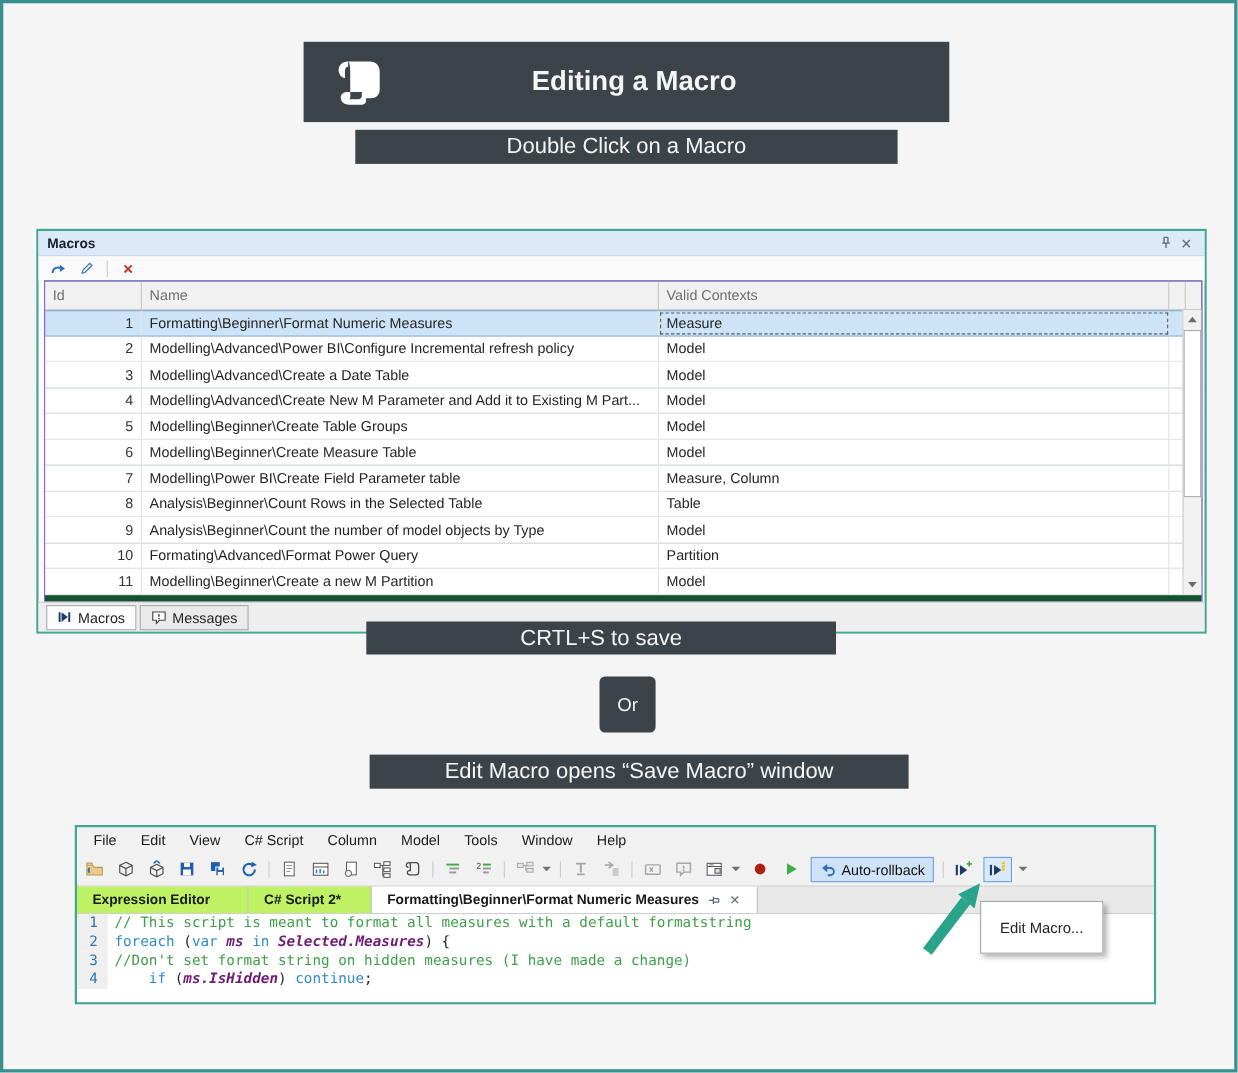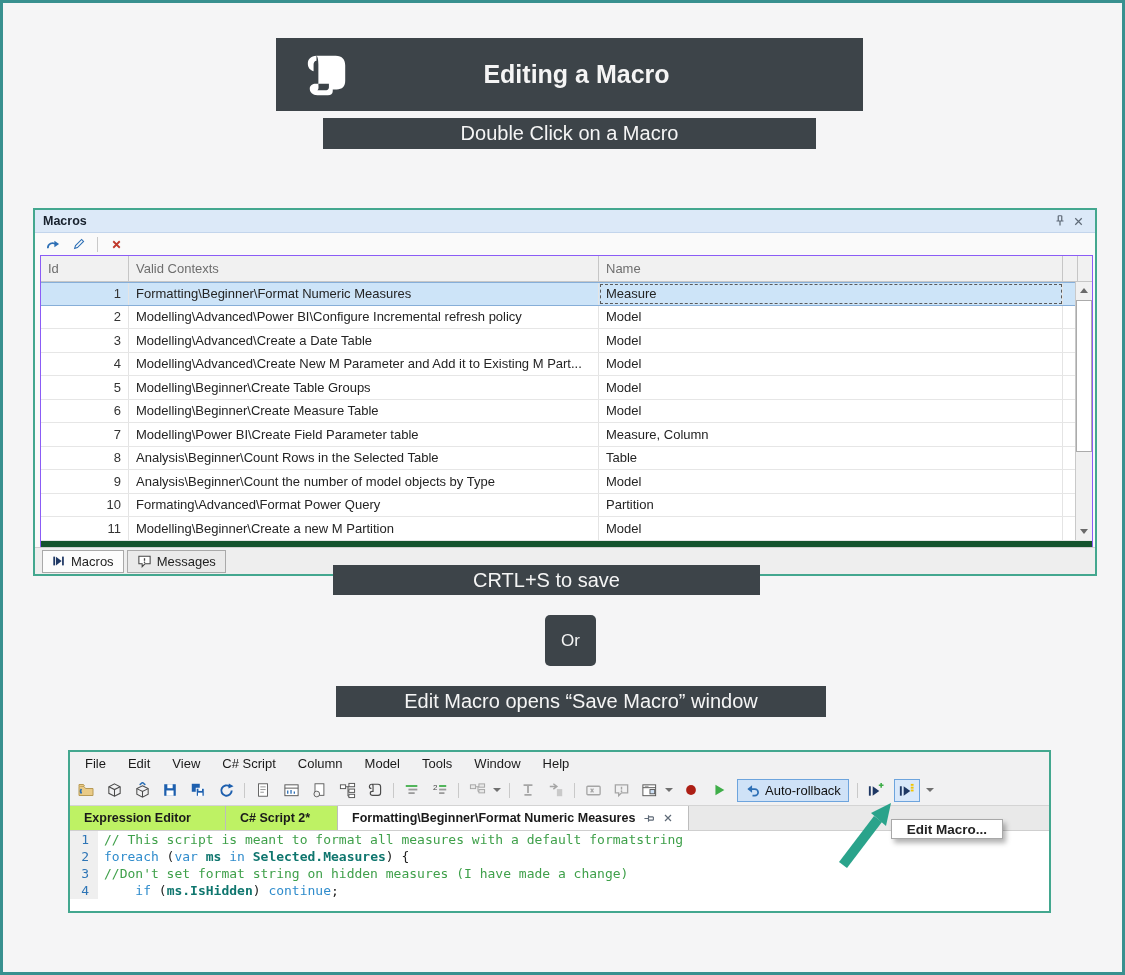--- a/index.html
+++ b/index.html
@@ -60,28 +60,28 @@
   .etab.t1 { width:156px; } .etab.t2 { width:112px; }
   .etab.active { background:#ffffff; gap:7px; }
 
   .code { position:absolute; left:0; right:0; top:78px; bottom:0; background:#fff; border-top:1px solid #cfcfcf; overflow:hidden;
           font-family:"DejaVu Sans Mono", monospace; font-size:13px; }
   .cline { display:flex; height:17px; line-height:17px; }
   .lnum { width:28px; flex:0 0 auto; text-align:right; padding-right:9px; color:#2e75b6; background:#efefef; }
   .ctext { white-space:pre; padding-left:6px; }
   .seg.comment { color:#3fa04a; }
   .seg.kw { color:#2f8ccc; }
-  .seg.b { color:#0f766e; font-weight:bold; }
+  .seg.b { color:#701a75; font-weight:bold;font-style:italic; }
   .seg.p { color:#222; }
 
   
   .arrow-overlay { position:absolute; left:826px; top:792px; z-index:5; }
-  .tooltip { position:absolute; left:888px; top:816px; width:112px; height:20px; background:#fff; border:1px solid #a8a8a8;
+  .tooltip { position:absolute; left:888px; top:816px; width:112px; height:48px; background:#fff; border:1px solid #a8a8a8;
              box-shadow:3px 4px 5px rgba(0,0,0,0.3); display:flex; align-items:center; justify-content:center;
-             font-size:13.5px; font-weight:bold; color:#222; z-index:6;text-align:right; }
+             font-size:13.5px; font-weight:normal; color:#222; z-index:6;text-align:right; }
 </style>
 </head>
 <body>
 
 <div class="page">
 
   <div class="banner banner-title">
     <div class="scroll-wrap">
       <svg viewBox="0 0 48 48" width="46" height="46">
         <path fill="#ffffff" d="M13 4 C7 4 4 8 4 12 c0 4 2 7 6 8 l0 -7 c0 -2 1 -4 3 -4 z"></path>
@@ -127,22 +127,22 @@
       <span class="tb-ico">
         <svg viewBox="0 0 16 16" width="13" height="13">
             <path d="M4 4l8 8M12 4l-8 8" stroke="#c0392b" stroke-width="2.2"></path>
           </svg>
       </span>
     </div>
 
     <div class="mtable">
       <div class="thead">
         <div class="hcell">Id</div>
+        <div class="hcell">Name</div>
         <div class="hcell">Valid Contexts</div>
-        <div class="hcell">Name</div>
         <div class="hcell"></div>
       </div>
       <div id="rows-host">
           <div class="trow sel">
             <div class="tcell c-id">1</div>
             <div class="tcell c-name">Formatting\Beginner\Format Numeric Measures</div>
             <div class="tcell c-ctx">Measure</div>
             <div class="tcell c-blank"></div>
           </div>
           <div class="trow">

